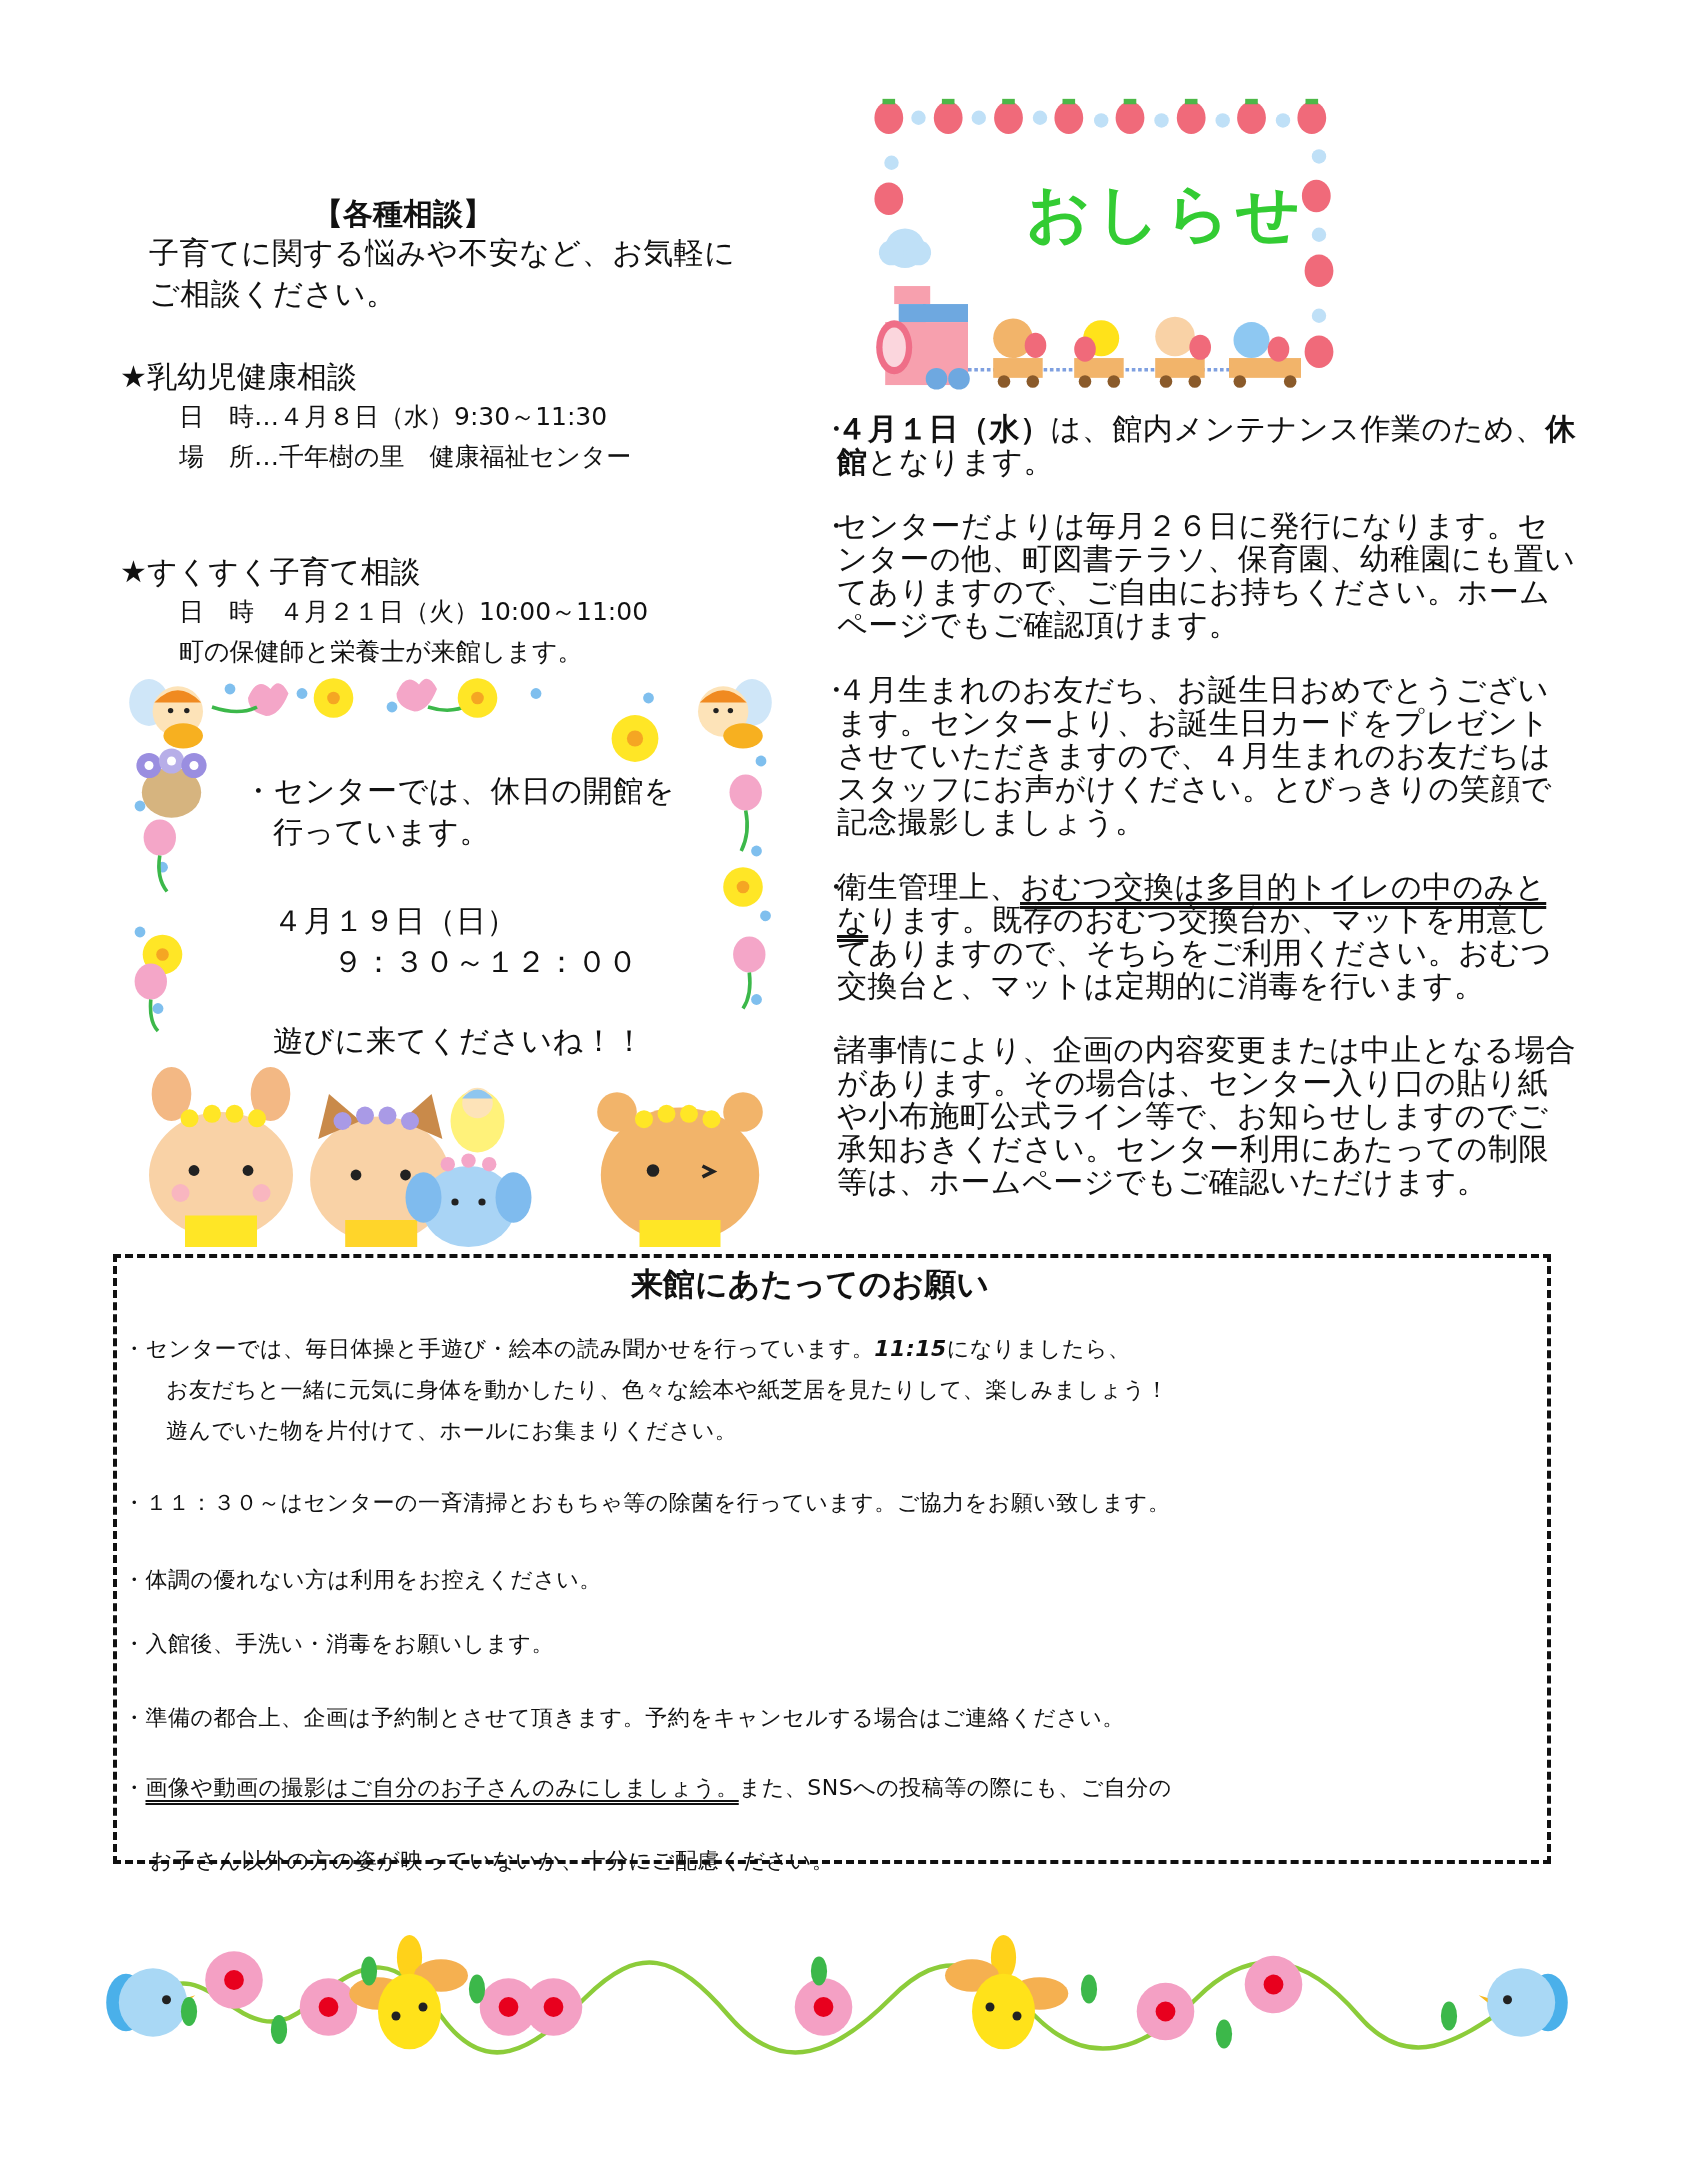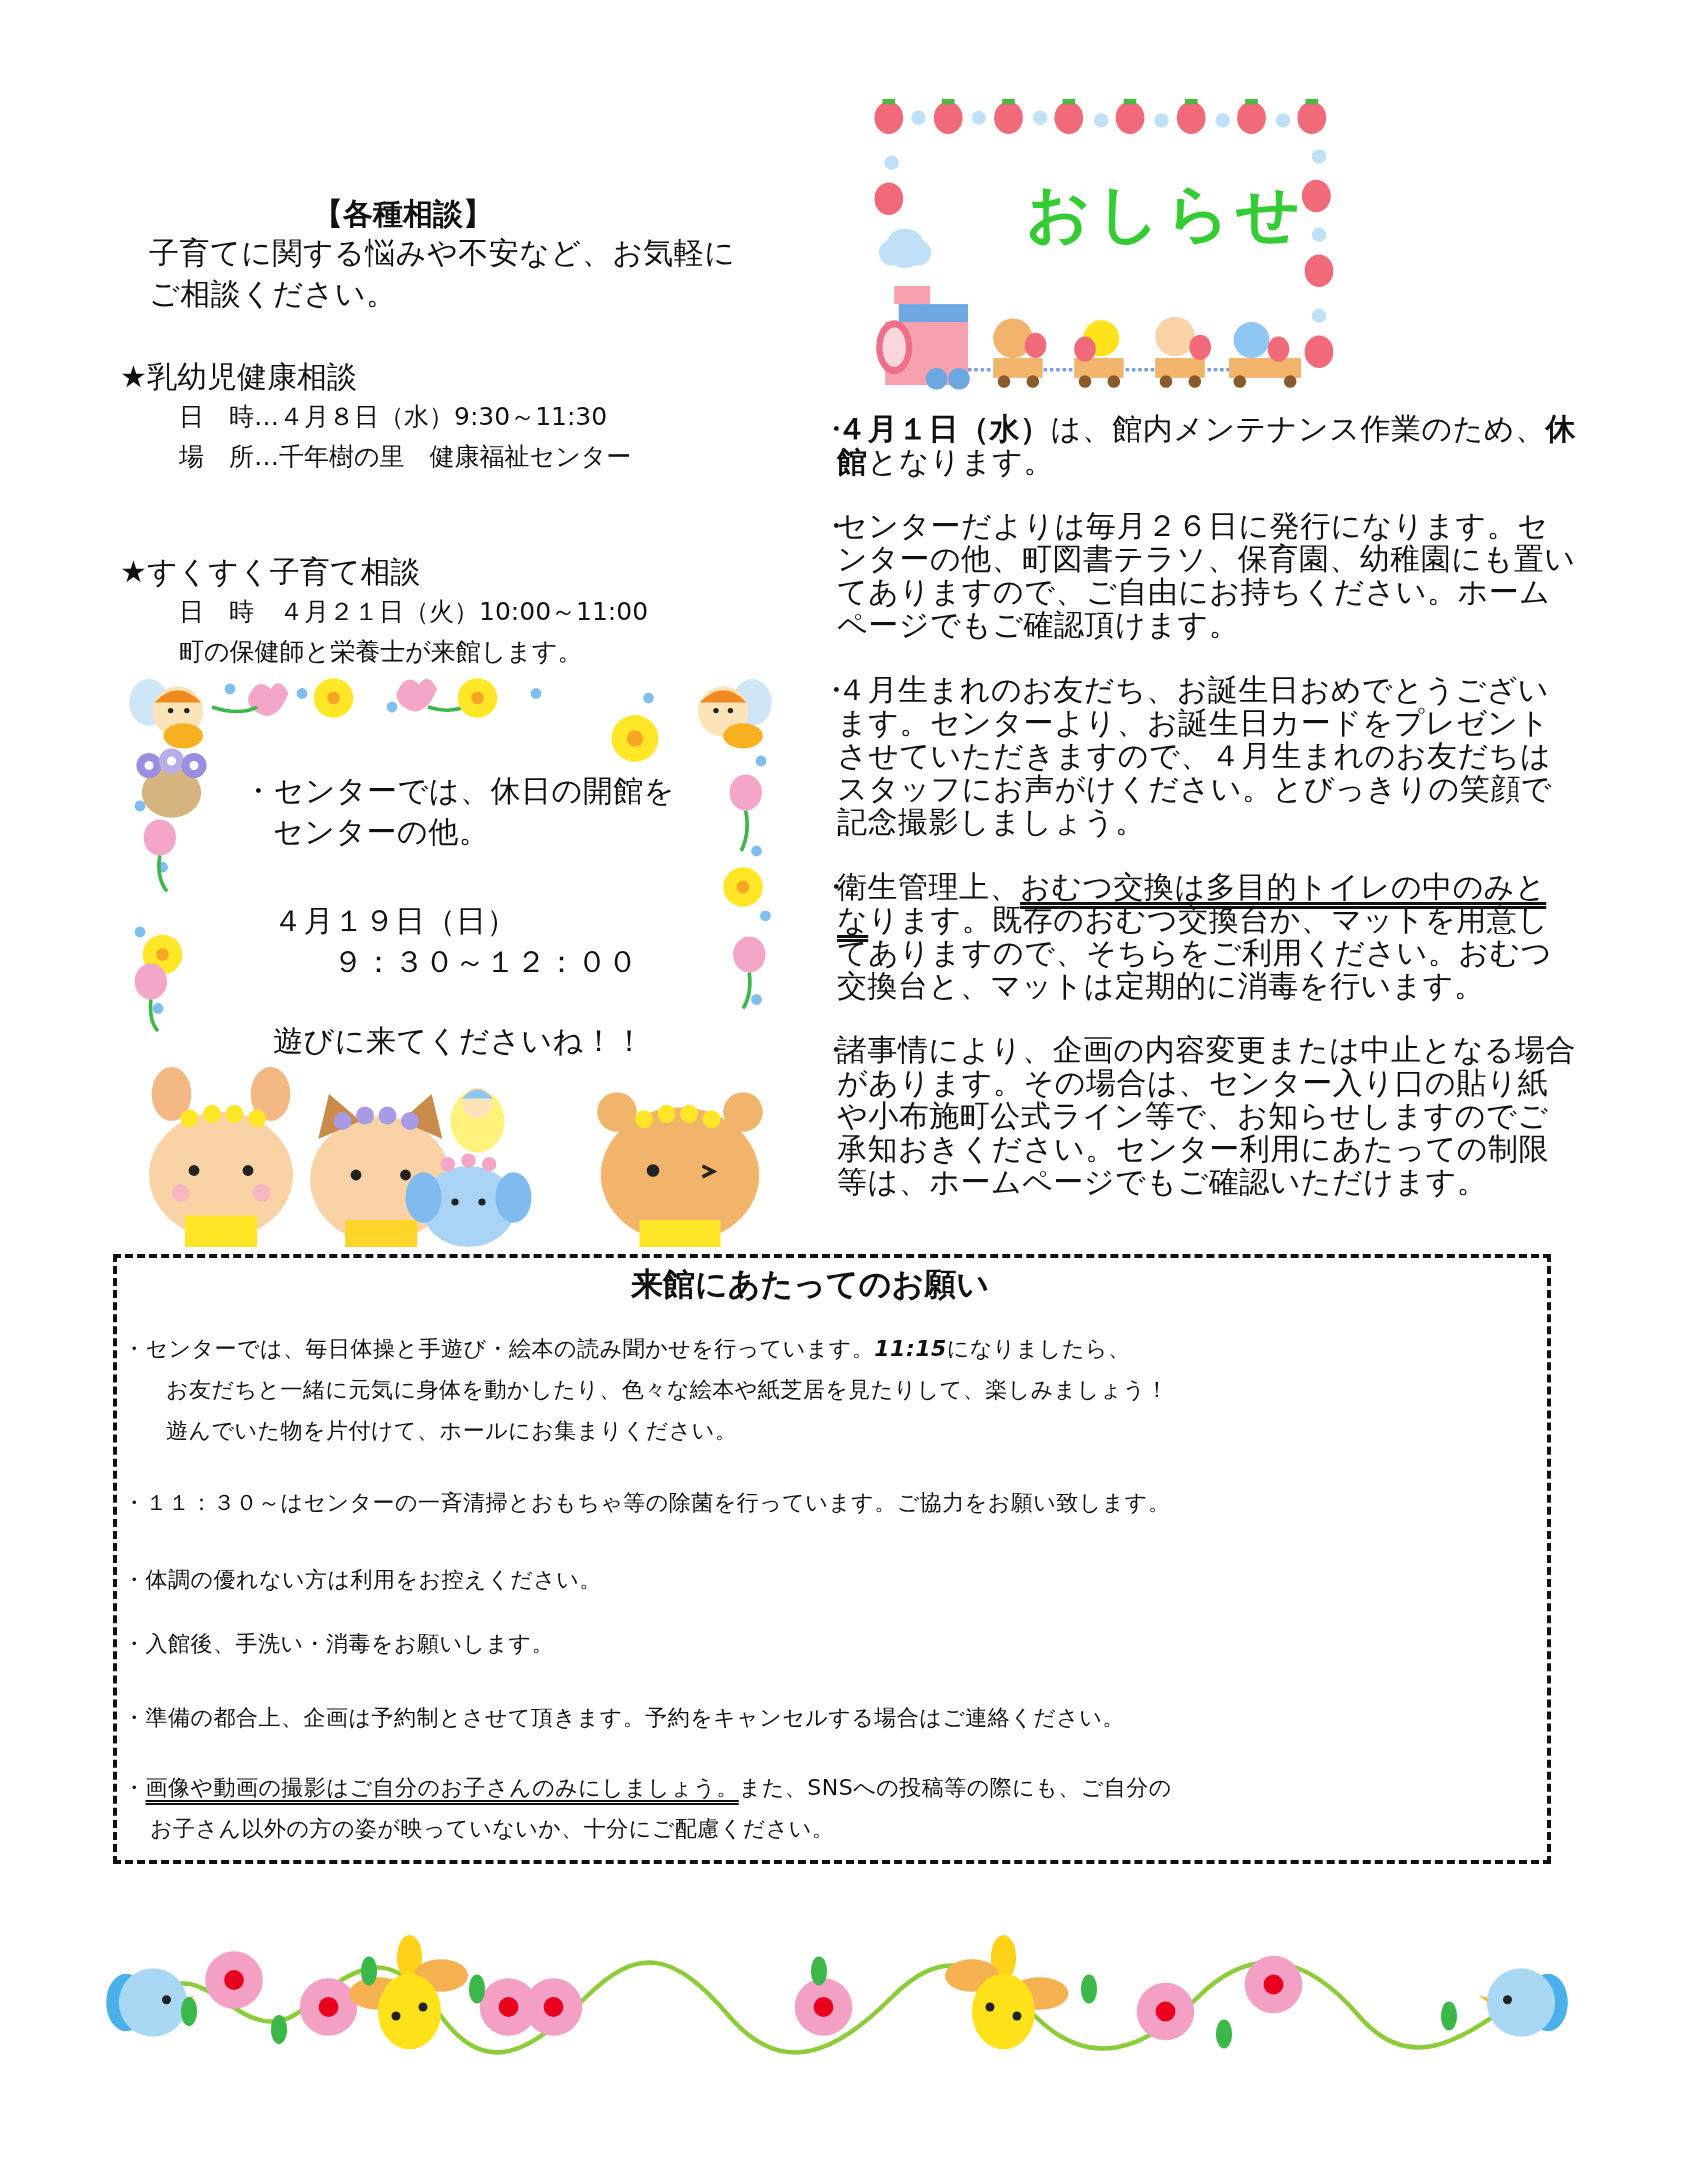--- a/index.html
+++ b/index.html
@@ -207,21 +207,21 @@
         <circle cx="580" cy="498" r="10"></circle>
         <circle cx="605" cy="492" r="10"></circle>
         <circle cx="630" cy="492" r="10"></circle>
         <circle cx="655" cy="498" r="10"></circle>
       </g>
   </g>
 </svg>
 
 <div class="abs" id="holiday-text">
   <div class="t">・センターでは、休日の開館を</div>
-  <div class="t" style="padding-left:30px;">センターの他。</div>
+  <div class="t" style="padding-left:30px;">行っています。</div>
   <div class="t" style="padding-left:30px; margin-top:48px;">４月１９日（日）</div>
   <div class="t" style="padding-left:90px;">９：３０～１２：００</div>
   <div class="t" style="padding-left:30px; margin-top:38px;">遊びに来てくださいね！！</div>
 </div>
 
 <svg class="abs" id="oshirase-header" viewBox="0 0 740 335">
   <g>
     <g fill="#f06a7a">
       <ellipse cx="22" cy="25" rx="16" ry="18"></ellipse>
         <ellipse cx="88" cy="25" rx="16" ry="18"></ellipse>
@@ -339,21 +339,21 @@
   <div class="indent">遊んでいた物を片付けて、ホールにお集まりください。</div>
 </div>
 
 <div class="abs req" style="top:1482px;">・１１：３０～はセンターの一斉清掃とおもちゃ等の除菌を行っています。ご協力をお願い致します。</div>
 <div class="abs req" style="top:1559px;">・体調の優れない方は利用をお控えください。</div>
 <div class="abs req" style="top:1623px;">・入館後、手洗い・消毒をお願いします。</div>
 <div class="abs req" style="top:1697px;">・準備の都合上、企画は予約制とさせて頂きます。予約をキャンセルする場合はご連絡ください。</div>
 
 <div class="abs req" style="top:1767px;">
   <div><span>・</span><span class="u2">画像や動画の撮影はご自分のお子さんのみにしましょう。</span><span>また、SNSへの投稿等の際にも、ご自分の</span></div>
-  <div style="padding-left:27px;">お子さん以外の方の姿が映っていないか、十分にご配慮ください。</div>
+  <div style="padding-left:27px;margin-top:32px;">お子さん以外の方の姿が映っていないか、十分にご配慮ください。</div>
 </div>
 
 <svg class="abs" id="footer-garland" viewBox="0 0 1640 170">
   <path d="M60,80 C120,20 160,150 230,90 S330,30 380,100 S480,140 540,80 S640,30 700,100 S820,140 880,80 S980,40 1040,100 S1160,140 1220,80 S1340,30 1400,100 S1520,120 1580,80" stroke="#8ccc3a" stroke-width="5" fill="none"></path>
   <g>
     <ellipse cx="30" cy="85" rx="22" ry="32" fill="#4ab0ea"></ellipse>
     <circle cx="60" cy="85" r="38" fill="#a9d8f5"></circle>
     <circle cx="75" cy="82" r="5" fill="#222"></circle>
     <path d="M97,80 l10,-3 l-10,8 z" fill="#f5b820"></path>
   </g>

